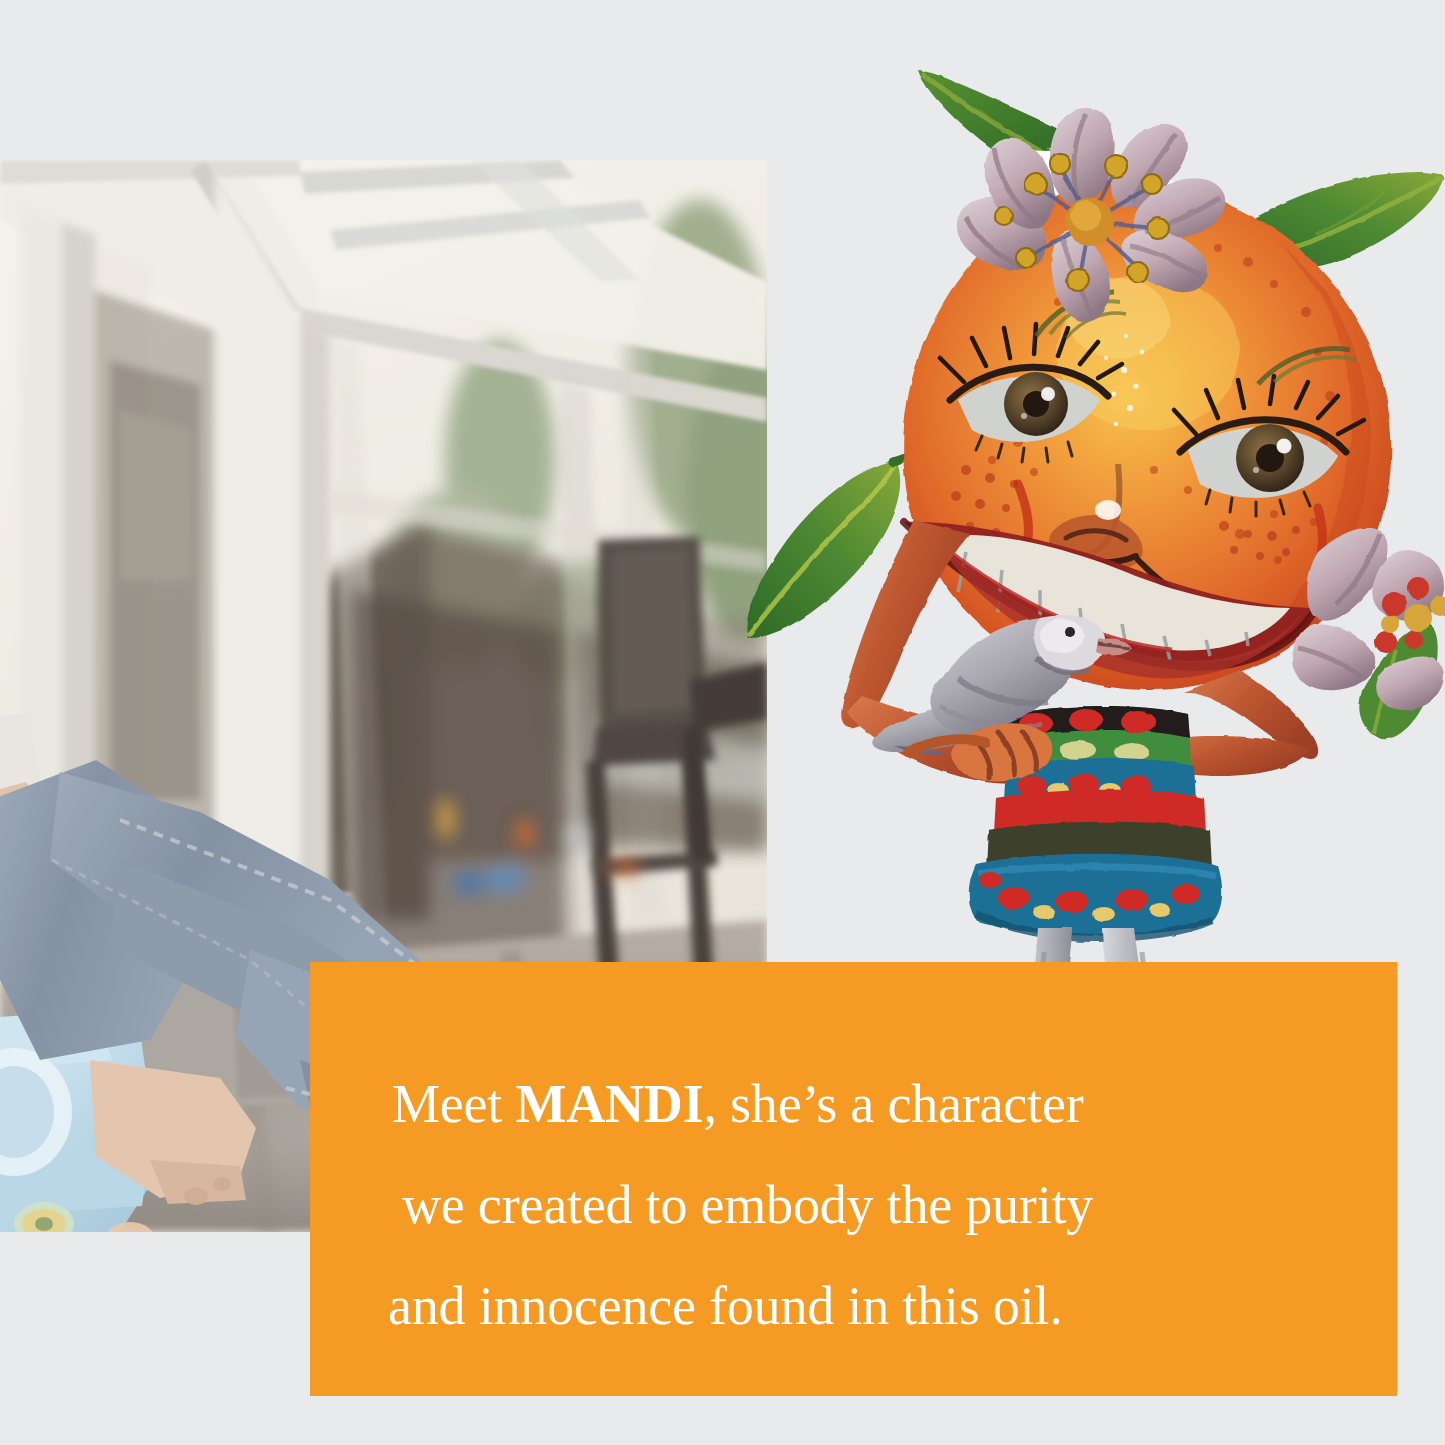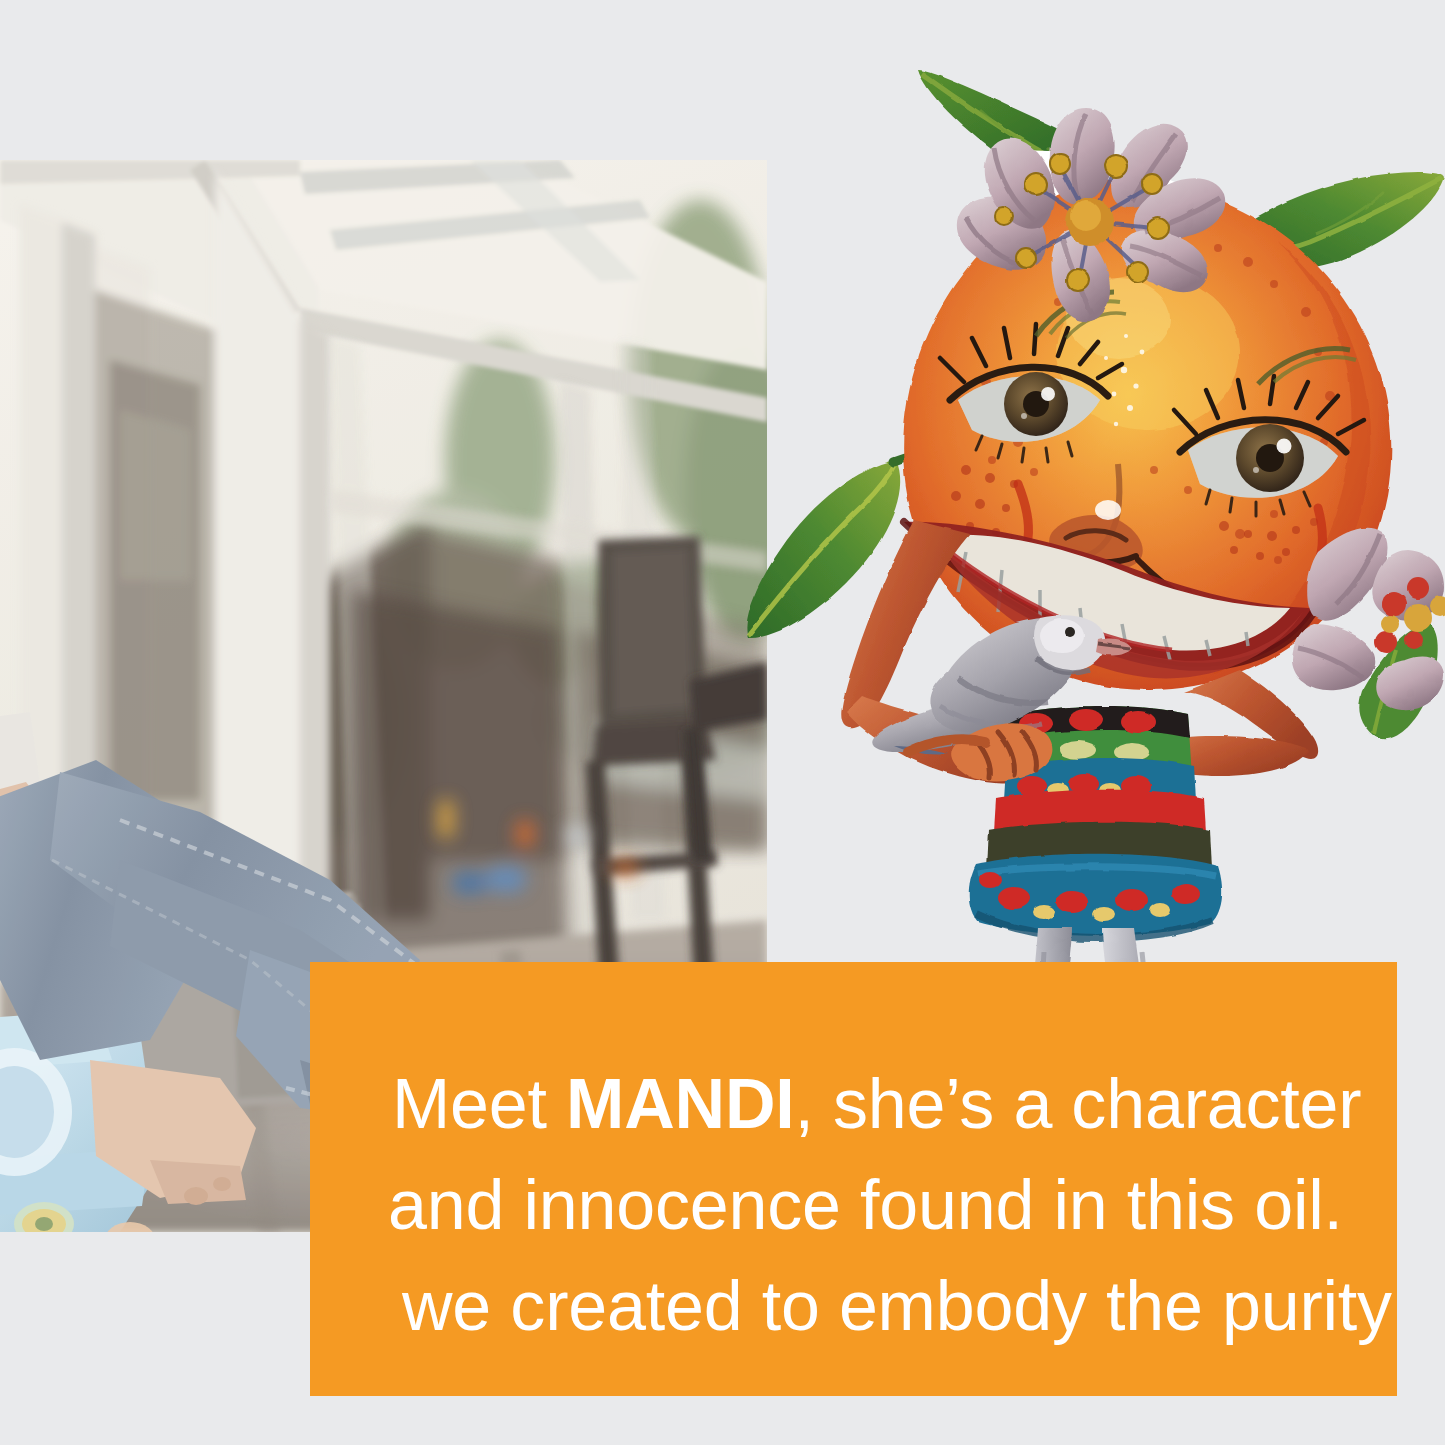--- a/index.html
+++ b/index.html
@@ -24,22 +24,22 @@
 
   
   .caption{
     position:absolute;left:310px;top:962px;width:1087px;height:434px;
     background:#f59a23;
     box-sizing:border-box;
     padding:92px 72px 0 78px;
   }
   .cap-line{
     color:#ffffff;
-    font-family:Liberation Sans, sans-serif;
-    font-size:70px;
+    font-family:Liberation Serif, serif;
+    font-size:54px;
     font-weight:400;
     letter-spacing:-0.2px;
     line-height:101px;
     white-space:nowrap;
   }
   .cap-line.l1{text-align:left;padding-left:4px;}
   .cap-line.l2{text-align:left;padding-left:14px;}
   .cap-line.l3{text-align:left;padding-left:0px;}
   .cap-strong{font-weight:700;}
 </style>
@@ -647,17 +647,17 @@
         <path d="M294 1036 C280 1044 270 1062 274 1078 C278 1094 300 1102 322 1094 C346 1086 358 1066 352 1050 C346 1036 318 1028 294 1036 Z" fill="#8e2535"></path>
         <path d="M298 1046 C312 1042 334 1046 342 1056 C334 1072 312 1082 294 1080 C284 1072 286 1054 298 1046 Z" fill="#bcc3cb"></path>
         <path d="M404 1036 C390 1044 380 1062 384 1078 C388 1094 410 1102 434 1094 C456 1086 468 1066 462 1050 C456 1036 428 1028 404 1036 Z" fill="#8e2535"></path>
         <path d="M408 1046 C422 1042 444 1046 452 1056 C444 1072 422 1082 404 1080 C394 1072 396 1054 408 1046 Z" fill="#bcc3cb"></path>
       </g>
     </svg>
   </div>
 
   <div class="caption">
     <div class="cap-line l1"><span>Meet </span><span class="cap-strong">MANDI</span><span>, she’s a character</span></div>
+    <div class="cap-line l2">we created to embody the purity</div>
     <div class="cap-line l3">and innocence found in this oil.</div>
-    <div class="cap-line l2">we created to embody the purity</div>
   </div>
 
 </div>
 
 </body></html>

